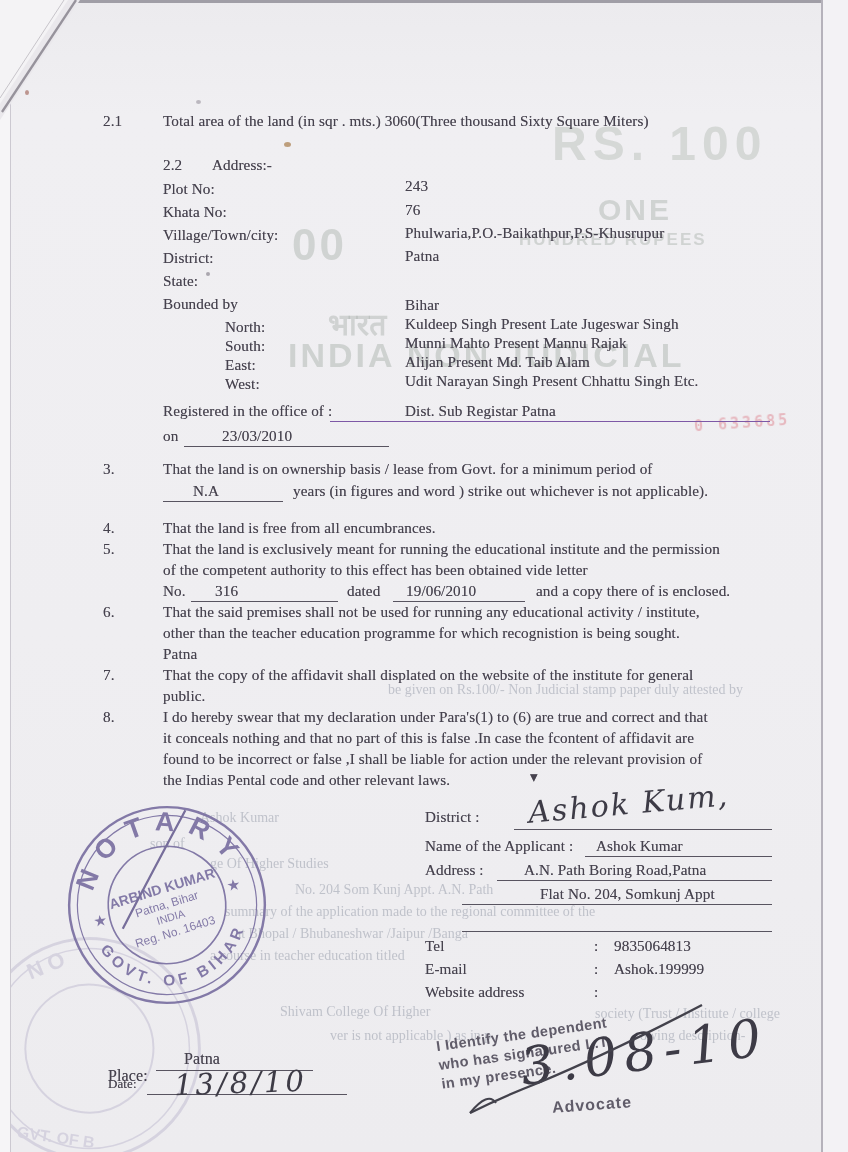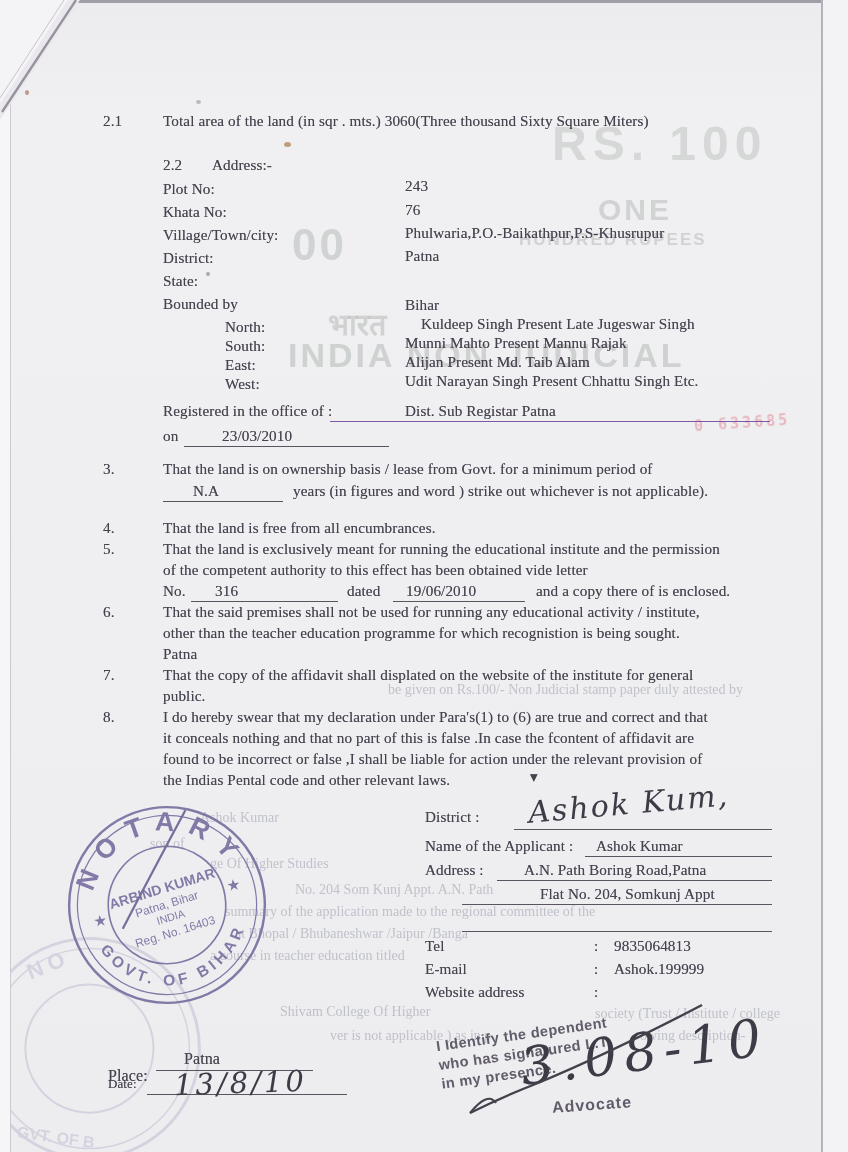--- a/index.html
+++ b/index.html
@@ -78,21 +78,21 @@
   <span class="t" style="left:405px;top:201px;">76</span>
   <span class="t" style="left:163px;top:226px;">Village/Town/city:</span>
   <span class="t" style="left:405px;top:224px;">Phulwaria,P.O.-Baikathpur,P.S-Khusrupur</span>
   <span class="t" style="left:163px;top:249px;">District:</span>
   <span class="t" style="left:405px;top:247px;">Patna</span>
   <span class="t" style="left:163px;top:272px;">State:</span>
   <span class="t" style="left:405px;top:270px;margin-top:26px;">Bihar</span>
 
   <span class="t" style="left:163px;top:295px;">Bounded by</span>
   <span class="t" style="left:225px;top:318px;">North:</span>
-  <span class="t" style="left:421px;top:315px;">Kuldeep Singh Present Late Jugeswar Singh</span>
+  <span class="t" style="left:405px;top:315px;">Kuldeep Singh Present Late Jugeswar Singh</span>
   <span class="t" style="left:225px;top:337px;">South:</span>
   <span class="t" style="left:405px;top:334px;">Munni Mahto Present Mannu Rajak</span>
   <span class="t" style="left:225px;top:356px;">East:</span>
   <span class="t" style="left:405px;top:353px;">Alijan Present Md. Taib Alam</span>
   <span class="t" style="left:225px;top:375px;">West:</span>
   <span class="t" style="left:405px;top:372px;">Udit Narayan Singh Present Chhattu Singh Etc.</span>
 
   <span class="t" style="left:163px;top:402px;">Registered in the office of :</span>
   <span class="t" style="left:405px;top:402px;">Dist. Sub Registar Patna</span>
   <div class="ul ulp" style="left:330px;top:421px;width:440px;"></div>

